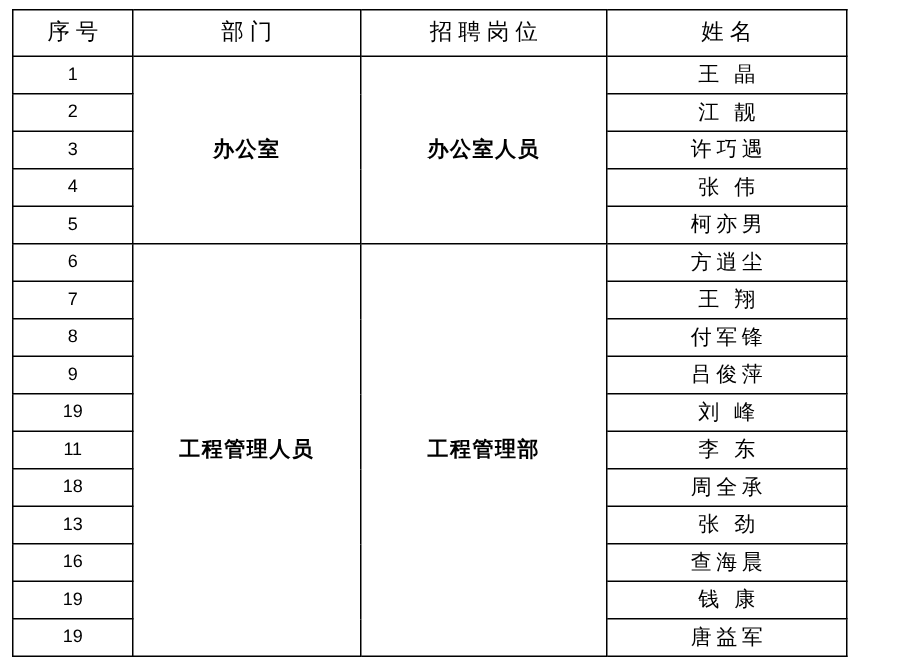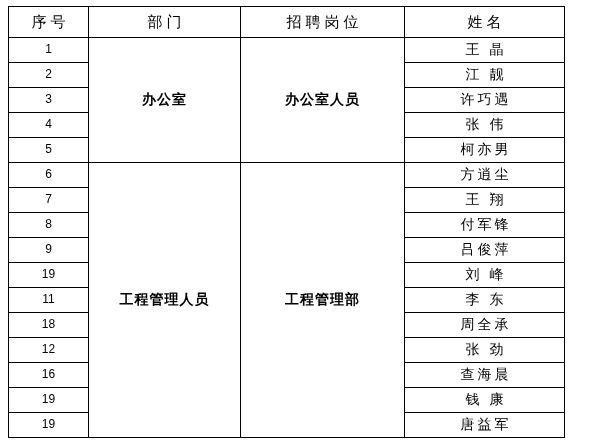--- a/index.html
+++ b/index.html
@@ -130,21 +130,21 @@
         </tr>
         <tr>
           <td class="seq">11</td>
           <td class="name">李 东</td>
         </tr>
         <tr>
           <td class="seq">18</td>
           <td class="name">周全承</td>
         </tr>
         <tr>
-          <td class="seq">12</td>
+          <td class="seq">13</td>
           <td class="name">张 劲</td>
         </tr>
         <tr>
           <td class="seq">16</td>
           <td class="name">查海晨</td>
         </tr>
         <tr>
           <td class="seq">19</td>
           <td class="name">钱 康</td>
         </tr>

